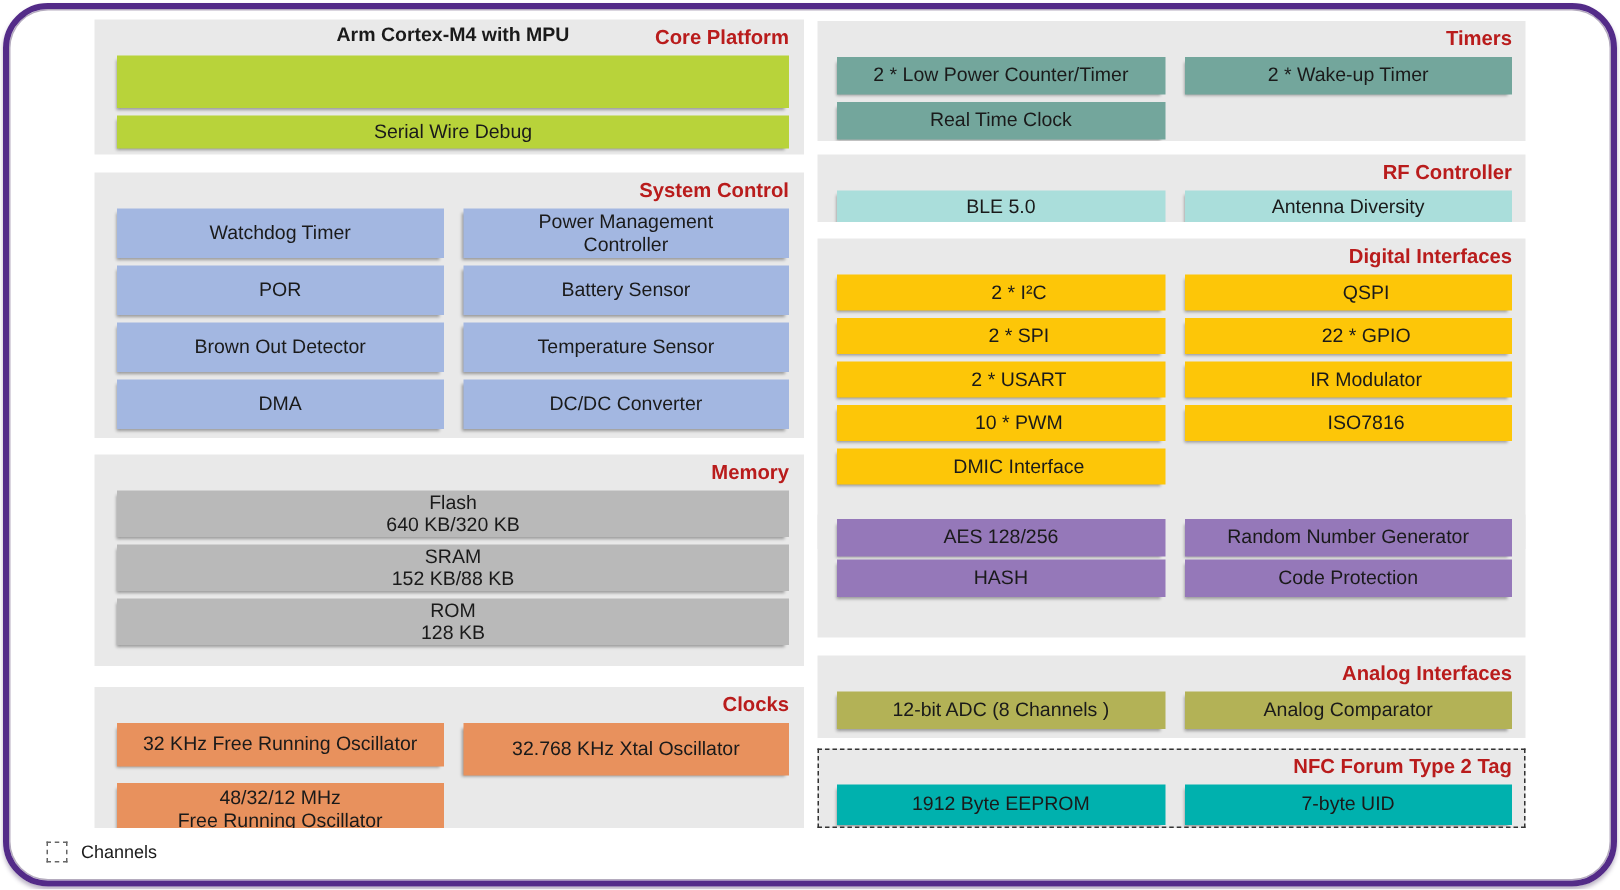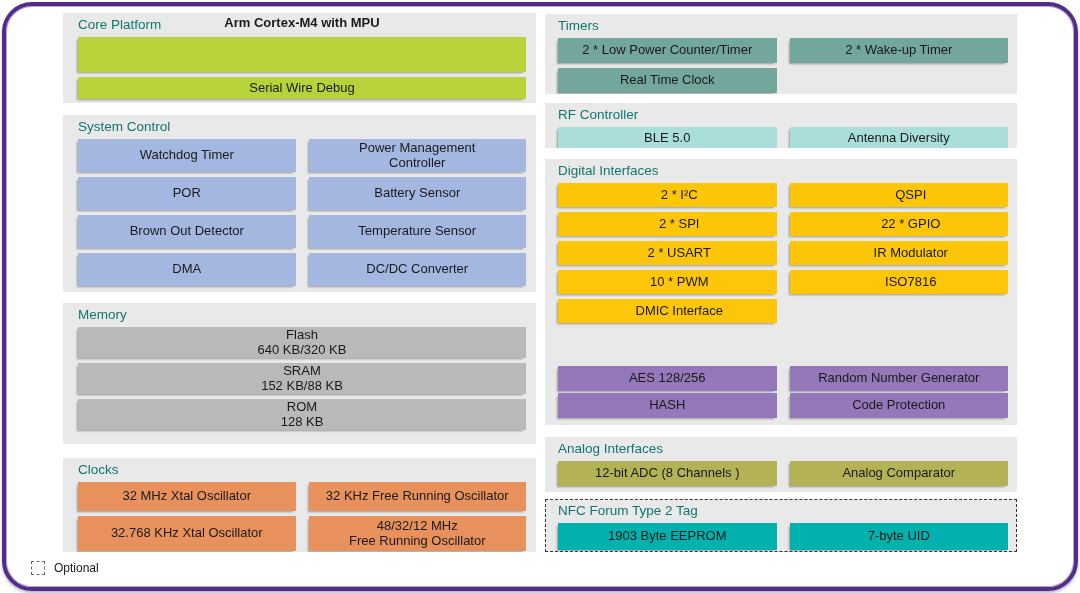--- a/index.html
+++ b/index.html
@@ -22,24 +22,24 @@
   }
   .section {
     position: absolute;
     background: var(--c-section_bg, #e9e9e9);
     box-sizing: border-box;
     padding: 3px 10px 6px 15px;
     overflow: hidden;
   }
   .section.right { padding: 3px 9px 6px 13px; }
   .section-title {
-    text-align: left;
-    font-weight: normal;
+    text-align: right;
+    font-weight: bold;
     font-size: 13.5px;
-    color: #0f766e;
+    color: #b91c1c;
     line-height: 18px;
     margin-bottom: 3px;
     white-space: nowrap;
   }
   .grid2 { display: grid; grid-template-columns: 1fr 1fr; column-gap: 13px; row-gap: 5px; }
   .grid1 { display: grid; grid-template-columns: 1fr; row-gap: 5px; }
   .blk {
     display: flex;
     flex-direction: column;
     align-items: center;
@@ -78,21 +78,21 @@
   #sec-core .blk-cpu { height: 35px; gap: 48px; }
   #sec-core .blk-swd { height: 22px; }
   #sec-system .blk  { height: 33px; }
   #sec-memory .blk  { height: 31px; }
   #sec-clocks .row1 { height: 29px; }
   #sec-clocks .row2 { height: 35px; }
   #sec-timers .blk  { height: 25px; }
   #sec-rf .blk      { height: 23px; }
   #sec-digital .blk { height: 24px; padding-left: 24px; }
   #sec-security .blk{ height: 25px; }
-  #sec-security .grid2 { row-gap: 2px; margin-top: 20px; }
+  #sec-security .grid2 { row-gap: 2px; }
   #sec-analog .blk  { height: 25px; }
   #sec-nfc .blk     { height: 27px; }
 
   .legend {
     position: absolute;
     left: 31px;
     top: 561px;
     display: flex;
     align-items: center;
     gap: 9px;
@@ -145,21 +145,20 @@
       <div class="blk b-gray">SRAM
 152 KB/88 KB</div>
       <div class="blk b-gray">ROM
 128 KB</div>
     </div>
   </div>
 
   <div class="section" id="sec-clocks">
     <div class="section-title">Clocks</div>
     <div class="grid2">
-      <div class="blk b-orange row1">32 MHz Xtal Oscillator</div>
       <div class="blk b-orange row1">32 KHz Free Running Oscillator</div>
       <div class="blk b-orange row2">32.768 KHz Xtal Oscillator</div>
       <div class="blk b-orange row2">48/32/12 MHz
 Free Running Oscillator</div>
     </div>
   </div>
 
   <div class="section right" id="sec-timers">
     <div class="section-title">Timers</div>
     <div class="grid2">
@@ -205,22 +204,22 @@
     <div class="section-title">Analog Interfaces</div>
     <div class="grid2">
       <div class="blk b-olive">12-bit ADC (8 Channels )</div>
       <div class="blk b-olive">Analog Comparator</div>
     </div>
   </div>
 
   <div class="section right" id="sec-nfc">
     <div class="section-title">NFC Forum Type 2 Tag</div>
     <div class="grid2">
-      <div class="blk b-nfc">1903 Byte EEPROM</div>
+      <div class="blk b-nfc">1912 Byte EEPROM</div>
       <div class="blk b-nfc">7-byte UID</div>
     </div>
   </div>
 
   <div class="legend">
     <div class="legend-icon"></div>
-    <div class="legend-label">Optional</div>
+    <div class="legend-label">Channels</div>
   </div>
 </div>
 
 </body></html>

